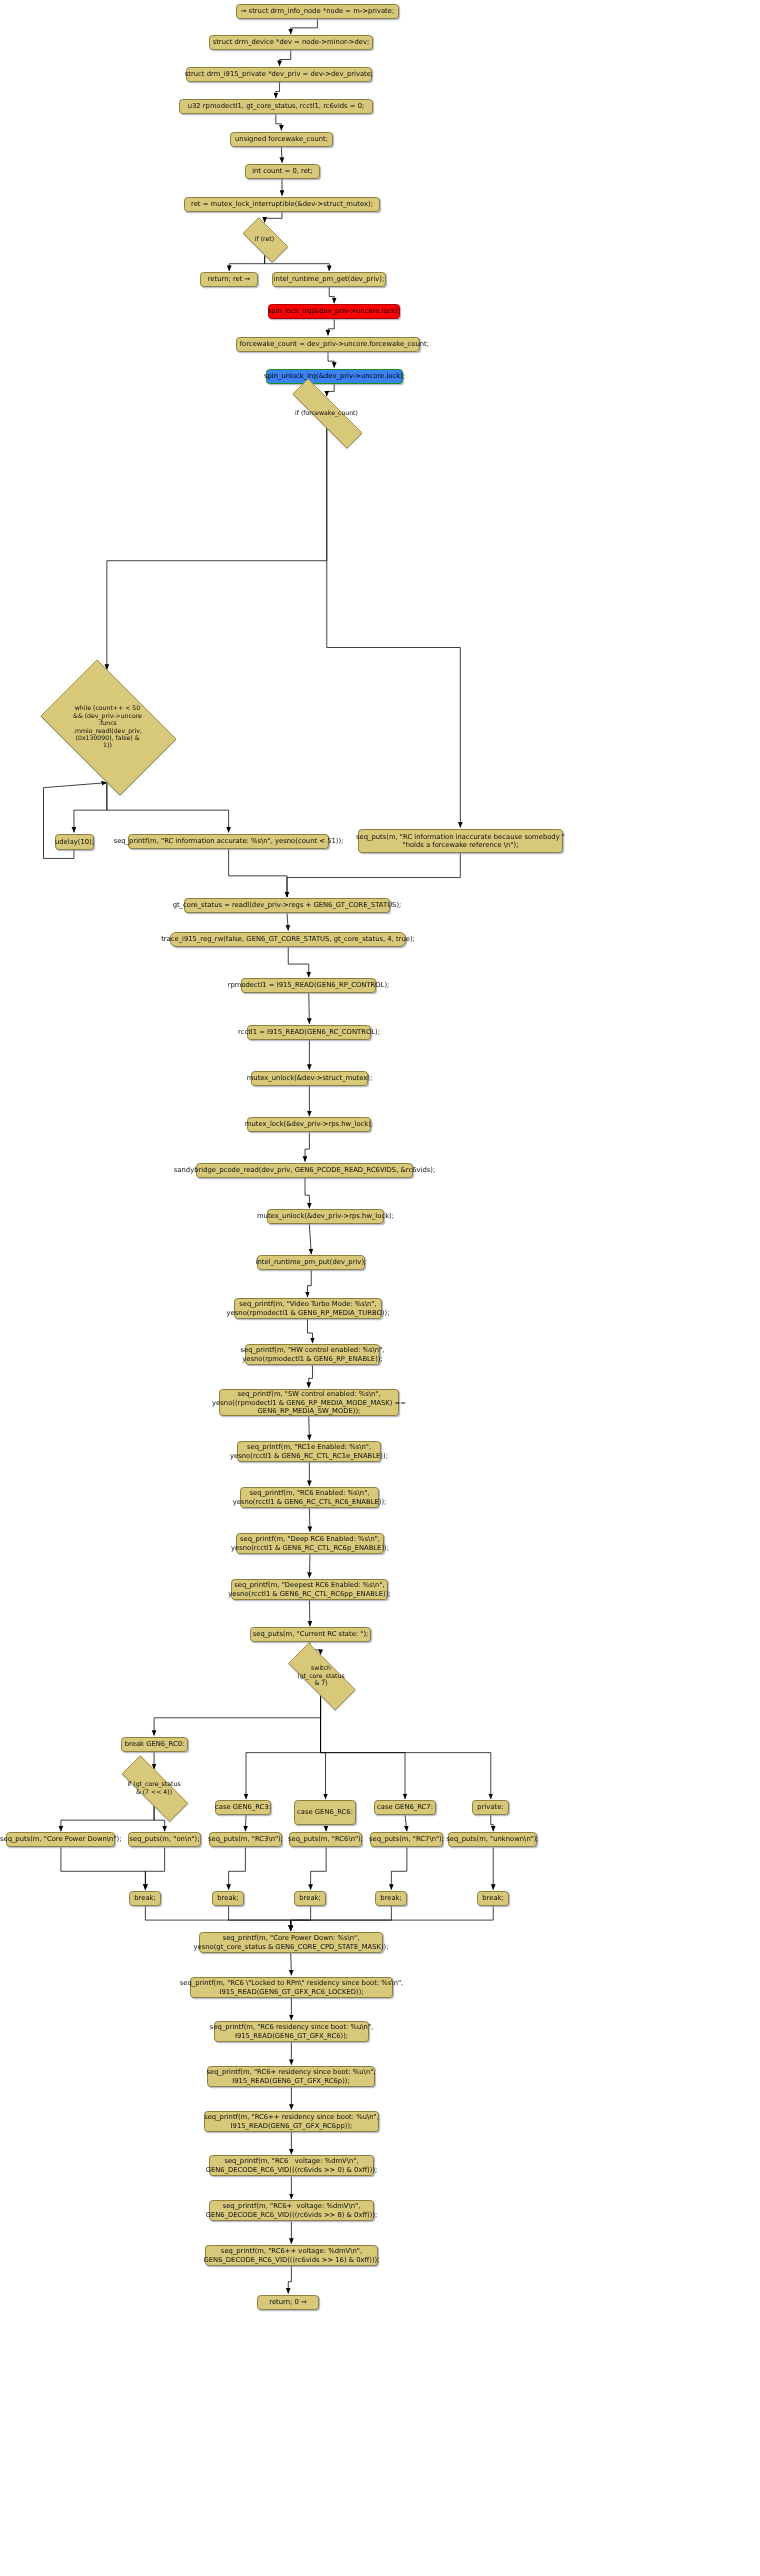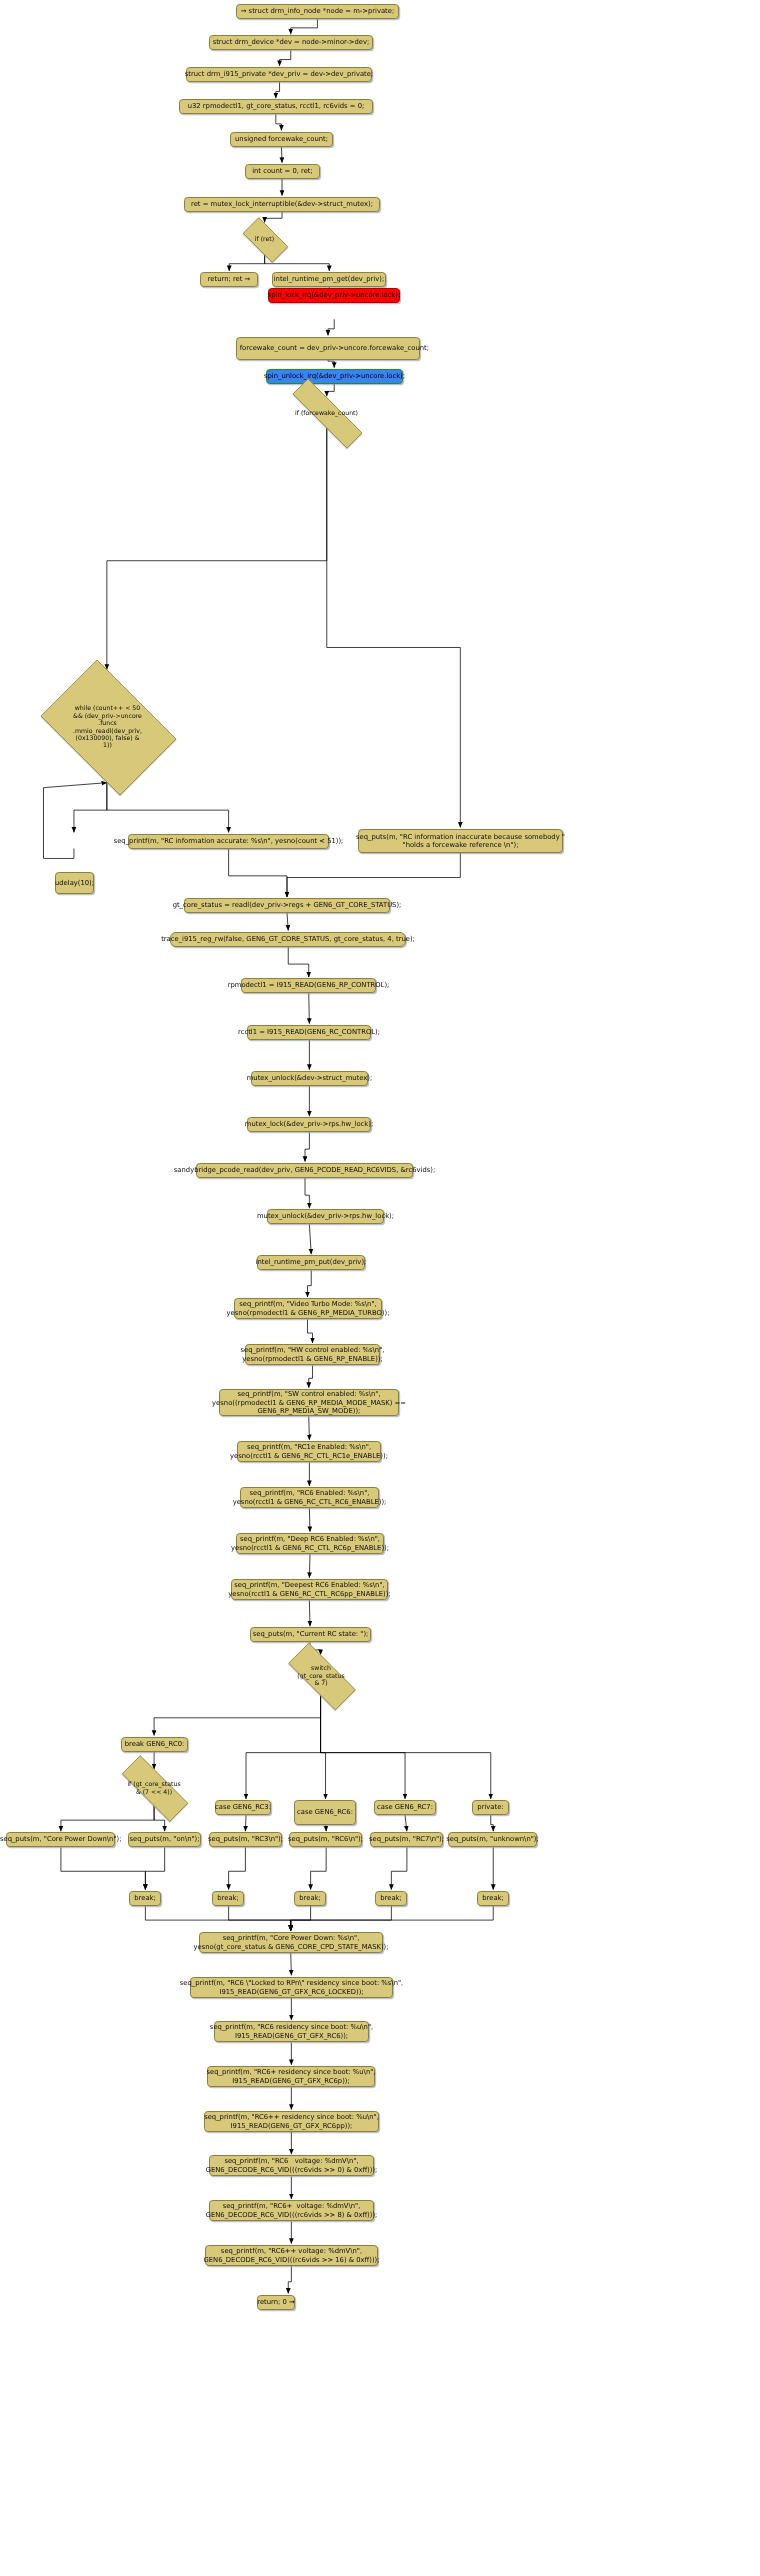--- a/index.html
+++ b/index.html
@@ -150,37 +150,37 @@
       <div class="node" id="n4" style="left: 179px; top: 99px; width: 194px; height: 15px;"><span>u32 rpmodectl1, gt_core_status, rcctl1, rc6vids = 0;</span></div>
       <div class="node" id="n5" style="left: 230px; top: 132px; width: 103px; height: 15px;"><span>unsigned forcewake_count;</span></div>
       <div class="node" id="n6" style="left: 245px; top: 164px; width: 75px; height: 15px;"><span>int count = 0, ret;</span></div>
       <div class="node" id="n7" style="left: 184px; top: 197px; width: 196px; height: 15px;"><span>ret = mutex_lock_interruptible(&amp;dev-&gt;struct_mutex);</span></div>
       <div class="diamond" id="n8" style="left: 236px; top: 224px; width: 57px; height: 30px;">
         <div class="dshape"></div>
         <div class="dtext">if (ret)</div>
       </div>
       <div class="node" id="n9" style="left: 200px; top: 272px; width: 58px; height: 15px;"><span>return; ret →</span></div>
       <div class="node" id="n10" style="left: 272px; top: 272px; width: 114px; height: 15px;"><span>intel_runtime_pm_get(dev_priv);</span></div>
-      <div class="node red" id="n11" style="left: 268px; top: 288px; width: 132px; height: 15px;"><span>spin_lock_irq(&amp;dev_priv-&gt;uncore.lock);</span></div>
-      <div class="node" id="n12" style="left: 236px; top: 337px; width: 184px; height: 23px; padding-left: 17px;"><span>forcewake_count = dev_priv-&gt;uncore.forcewake_count;</span></div>
+      <div class="node red" id="n11" style="left: 268px; top: 304px; width: 132px; height: 15px;"><span>spin_lock_irq(&amp;dev_priv-&gt;uncore.lock);</span></div>
+      <div class="node" id="n12" style="left: 236px; top: 337px; width: 184px; height: 15px; padding-left: 17px;"><span>forcewake_count = dev_priv-&gt;uncore.forcewake_count;</span></div>
       <div class="node green" id="n13" style="left: 266px; top: 369px; width: 137px; height: 15px;"><span>spin_unlock_irq(&amp;dev_priv-&gt;uncore.lock);</span></div>
       <div class="diamond" id="n14" style="left: 273px; top: 398px; width: 107px; height: 29px;">
         <div class="dshape"></div>
         <div class="dtext">if (forcewake_count)</div>
       </div>
       <div class="diamond" id="n15" style="left: 29px; top: 671px; width: 157px; height: 111px;">
         <div class="dshape"></div>
         <div class="dtext tiny">while (count++ &lt; 50
 &amp;&amp; (dev_priv-&gt;uncore
 .funcs
 .mmio_readl(dev_priv,
 (0x130090), false) &amp;
 1))</div>
       </div>
-      <div class="node" id="n16" style="left: 55px; top: 872px; width: 39px; height: 22px;"><span>udelay(10);</span></div>
+      <div class="node" id="n16" style="left: 55px; top: 834px; width: 39px; height: 16px;"><span>udelay(10);</span></div>
       <div class="node" id="n17" style="left: 128px; top: 834px; width: 201px; height: 15px;"><span>seq_printf(m, "RC information accurate: %s\n", yesno(count &lt; 51));</span></div>
       <div class="node" id="n18" style="left: 358px; top: 829px; width: 205px; height: 23.6px;"><span>seq_puts(m, "RC information inaccurate because somebody "
 "holds a forcewake reference \n");</span></div>
       <div class="node" id="n19" style="left: 184px; top: 898px; width: 206px; height: 15px;"><span>gt_core_status = readl(dev_priv-&gt;regs + GEN6_GT_CORE_STATUS);</span></div>
       <div class="node" id="n20" style="left: 170px; top: 932px; width: 236px; height: 15px; border-radius: 6px;"><span>trace_i915_reg_rw(false, GEN6_GT_CORE_STATUS, gt_core_status, 4, true);</span></div>
       <div class="node" id="n21" style="left: 241px; top: 978px; width: 135px; height: 15px;"><span>rpmodectl1 = I915_READ(GEN6_RP_CONTROL);</span></div>
       <div class="node" id="n22" style="left: 247px; top: 1025px; width: 124px; height: 15px;"><span>rcctl1 = I915_READ(GEN6_RC_CONTROL);</span></div>
       <div class="node" id="n23" style="left: 251px; top: 1071px; width: 117px; height: 15px;"><span>mutex_unlock(&amp;dev-&gt;struct_mutex);</span></div>
       <div class="node" id="n24" style="left: 247px; top: 1117px; width: 124px; height: 15px;"><span>mutex_lock(&amp;dev_priv-&gt;rps.hw_lock);</span></div>
       <div class="node" id="n25" style="left: 196px; top: 1163px; width: 217px; height: 15px;"><span>sandybridge_pcode_read(dev_priv, GEN6_PCODE_READ_RC6VIDS, &amp;rc6vids);</span></div>
@@ -238,16 +238,16 @@
       <div class="node" id="n57" style="left: 207px; top: 2066px; width: 168px; height: 21px;"><span>seq_printf(m, "RC6+ residency since boot: %u\n",
 I915_READ(GEN6_GT_GFX_RC6p));</span></div>
       <div class="node" id="n58" style="left: 204px; top: 2111px; width: 175px; height: 21px;"><span>seq_printf(m, "RC6++ residency since boot: %u\n",
 I915_READ(GEN6_GT_GFX_RC6pp));</span></div>
       <div class="node" id="n59" style="left: 209px; top: 2155px; width: 165px; height: 21px;"><span>seq_printf(m, "RC6   voltage: %dmV\n",
 GEN6_DECODE_RC6_VID(((rc6vids &gt;&gt; 0) &amp; 0xff)));</span></div>
       <div class="node" id="n60" style="left: 209px; top: 2200px; width: 165px; height: 21px;"><span>seq_printf(m, "RC6+  voltage: %dmV\n",
 GEN6_DECODE_RC6_VID(((rc6vids &gt;&gt; 8) &amp; 0xff)));</span></div>
       <div class="node" id="n61" style="left: 205px; top: 2245px; width: 173px; height: 21px;"><span>seq_printf(m, "RC6++ voltage: %dmV\n",
 GEN6_DECODE_RC6_VID(((rc6vids &gt;&gt; 16) &amp; 0xff)));</span></div>
-      <div class="node" id="n62" style="left: 257px; top: 2295px; width: 38px; height: 15px;"><span>return; 0 →</span></div>
+      <div class="node" id="n62" style="left: 257px; top: 2295px; width: 62px; height: 15px;"><span>return; 0 →</span></div>
     </div>
 </div>
 
 
 </body></html>

